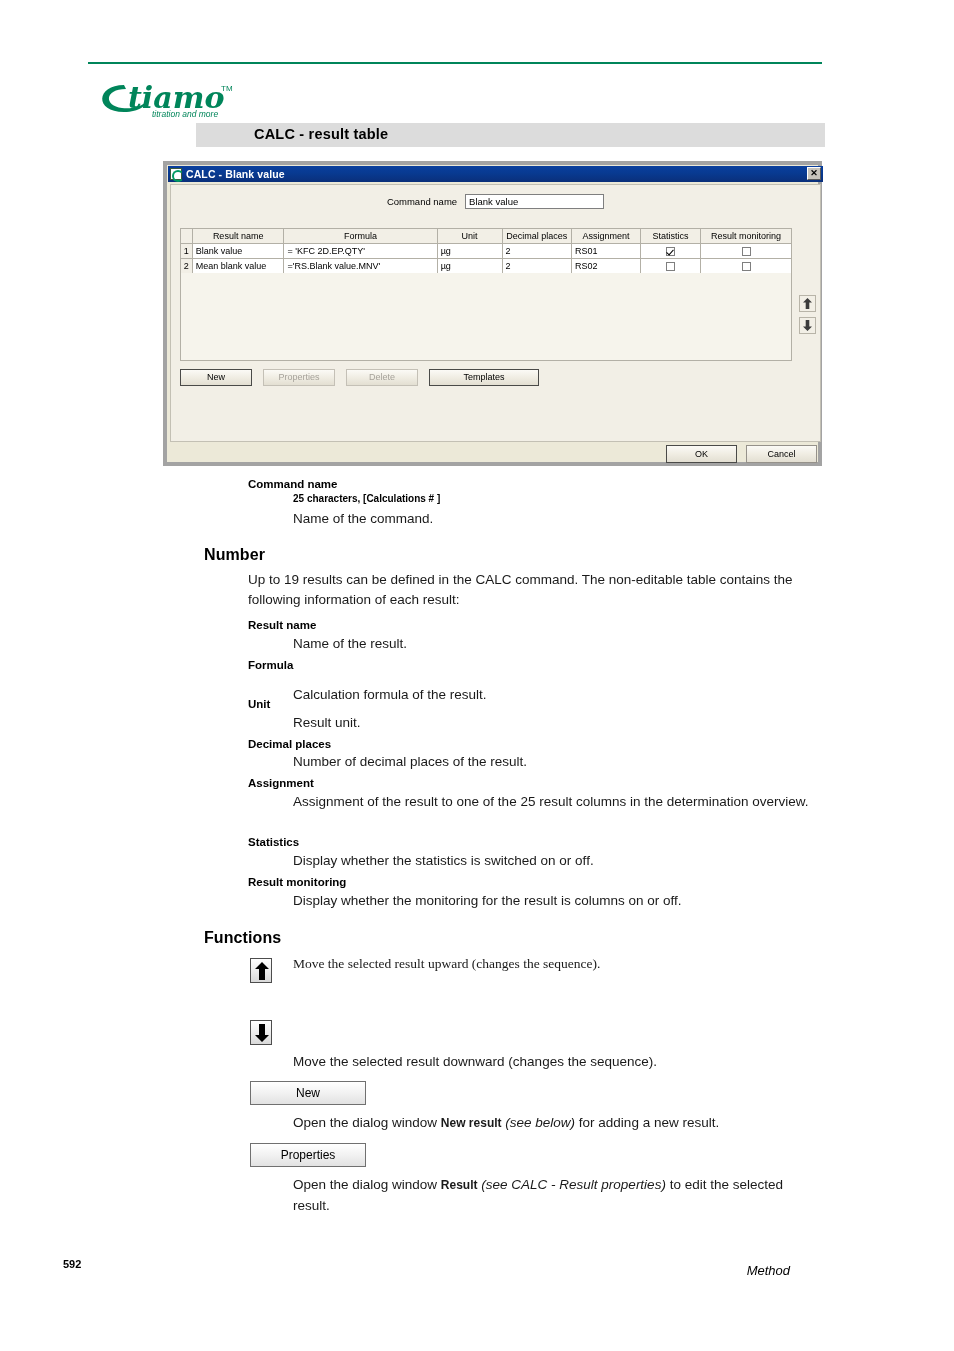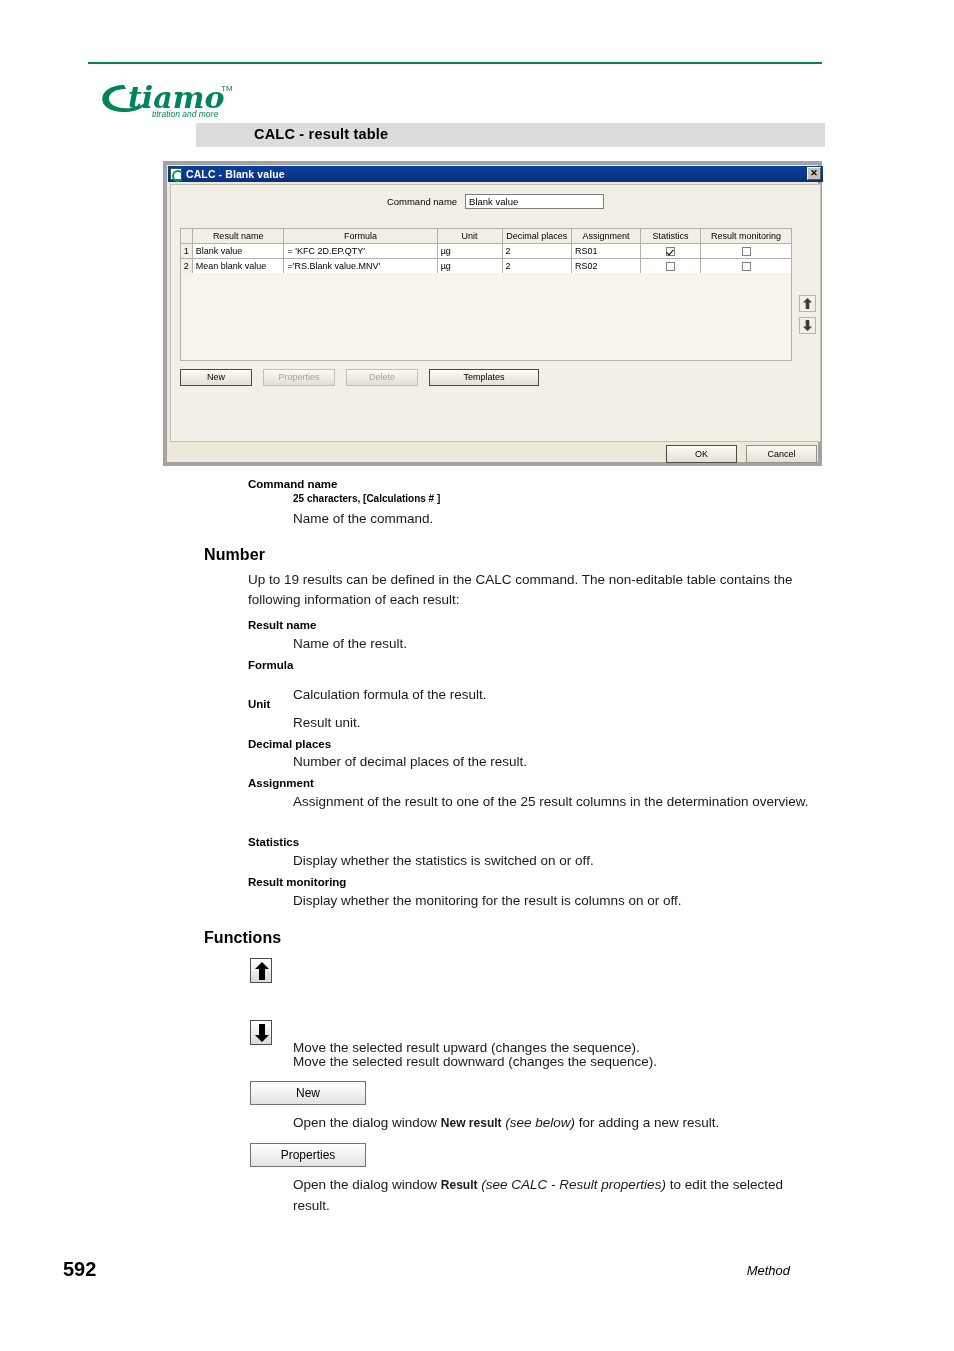--- a/index.html
+++ b/index.html
@@ -334,21 +334,21 @@
     font-family: "Liberation Sans", sans-serif;
     text-align: center;
     line-height: 22px;
     color: #000;
   }
 
   
   .pg-num {
     position: absolute;
     left: 63px; top: 1258px;
-    font-size: 20px;
+    font-size: 11px;
     font-weight: bold;
     color: #000;
   }
   .pg-chapter {
     position: absolute;
     right: 64px; top: 1263px;
     font-size: 13px;
     font-style: italic;
     color: #000;
   }
@@ -494,21 +494,21 @@
     <div class="term" style="left:248px; top:876px;">Result monitoring</div>
     <div class="def" style="left:293px; top:891px;">Display whether the monitoring for the result is columns on or off.</div>
 
     <div class="h2" style="left:204px; top:929px;text-align:right;">Functions</div>
 
     <div class="doc-arrow" style="left:250px; top:958px;">
       <svg width="14" height="18" viewBox="0 0 14 18" xmlns="http://www.w3.org/2000/svg">
         <path d="M7 0 L14 7 L10 7 L10 18 L4 18 L4 7 L0 7 Z" fill="#000000"></path>
       </svg>
     </div>
-    <div class="def" style="left:293px; top:1038px;">Move the selected result upward (changes the sequence).</div>
+    <div class="def" style="left:293px; top:954px;font-family:Liberation Serif, serif;">Move the selected result upward (changes the sequence).</div>
 
     <div class="doc-arrow" style="left:250px; top:1020px;">
       <svg width="14" height="18" viewBox="0 0 14 18" xmlns="http://www.w3.org/2000/svg">
         <path d="M7 18 L0 11 L4 11 L4 0 L10 0 L10 11 L14 11 Z" fill="#000000"></path>
       </svg>
     </div>
     <div class="def" style="left:293px; top:1052px;">Move the selected result downward (changes the sequence).</div>
 
     <div class="doc-btn" style="left:250px; top:1081px;">New</div>
     <div class="def" style="left:293px; top:1113px; width:520px;">

